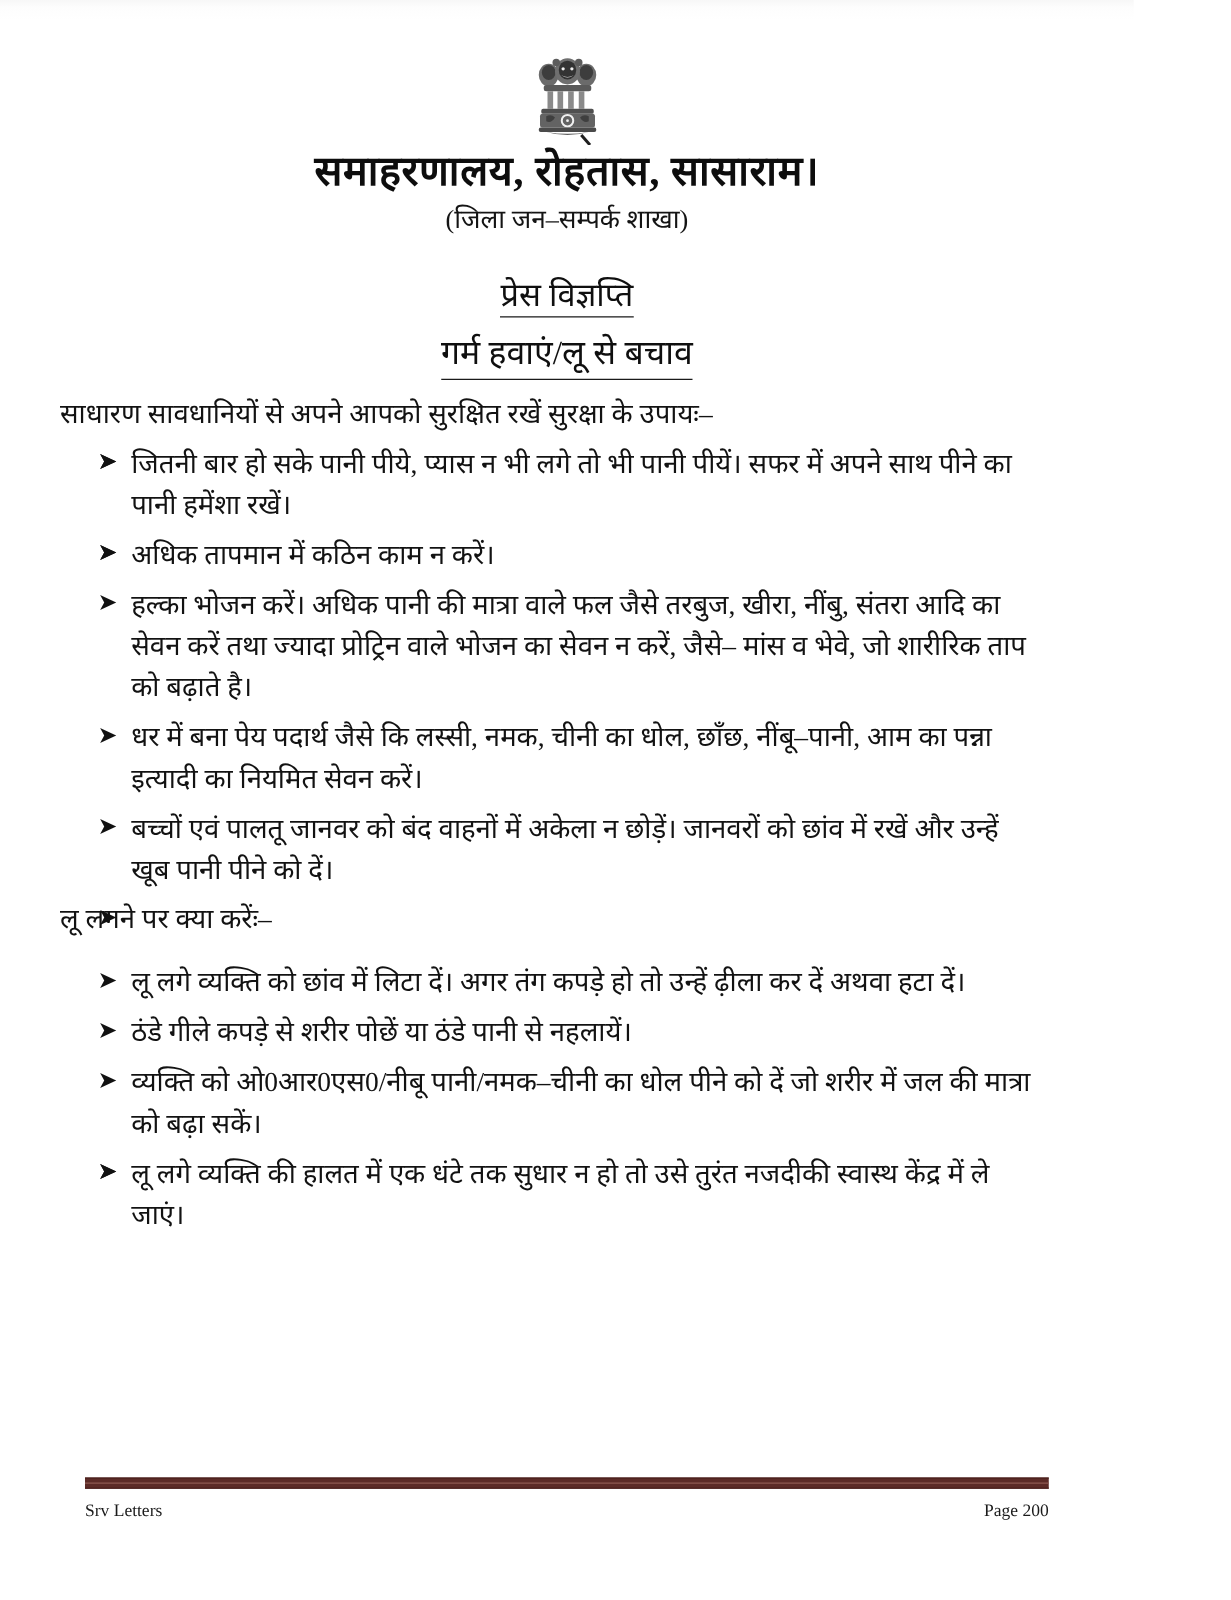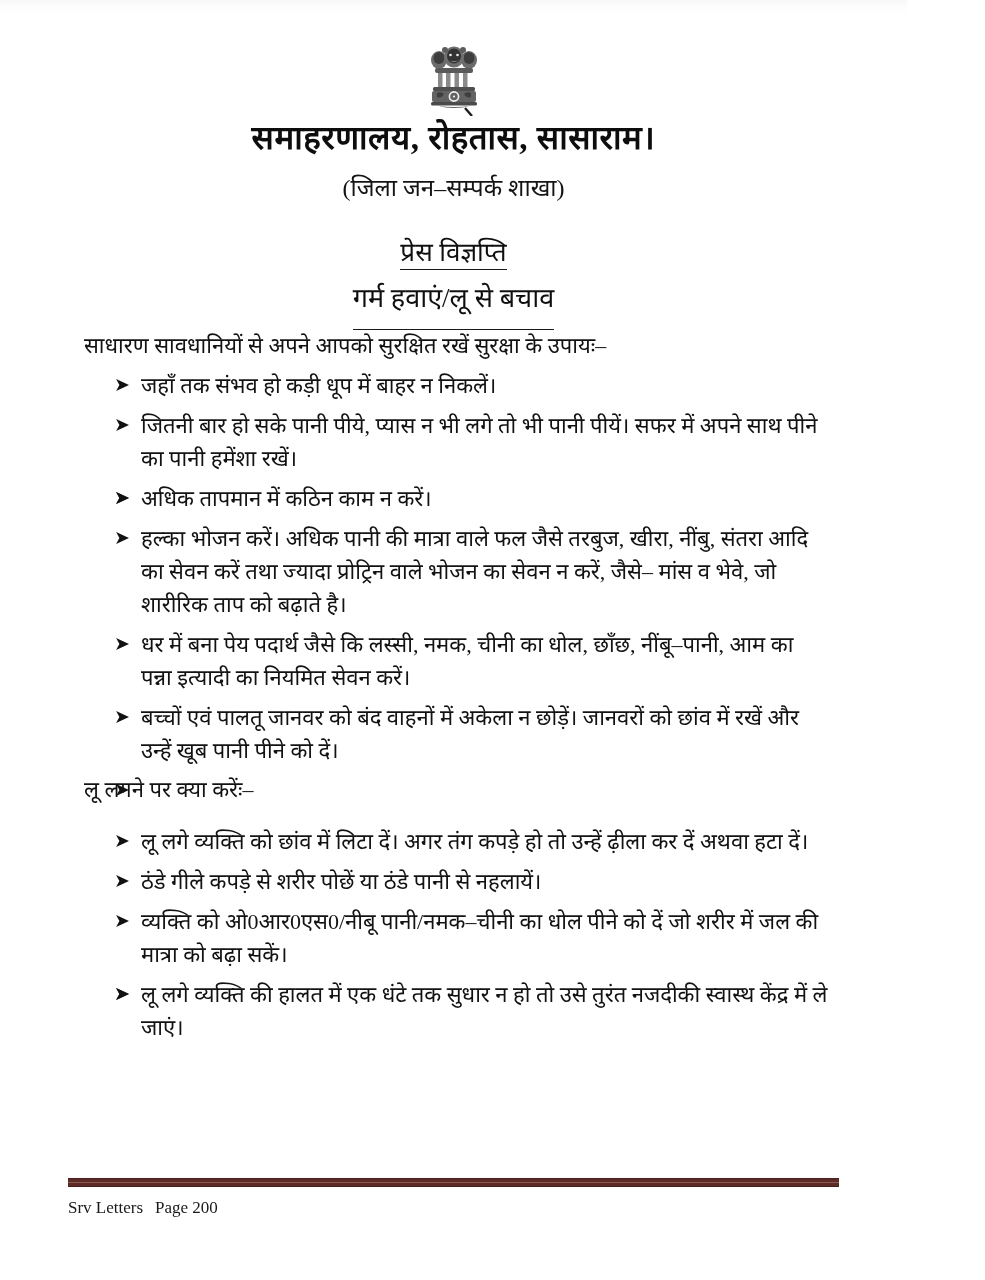--- a/index.html
+++ b/index.html
@@ -40,23 +40,23 @@
     text-align: center;
     font-size: 33px;
     font-weight: 700;
     letter-spacing: 0.5px;
     margin-top: 4px;
     line-height: 1.12;
     color: #0d0d0d;
   }
   .org-sub {
     text-align: center;
-    font-size: 24px;
+    font-size: 21px;
     font-weight: 400;
-    margin-top: 18px;
+    margin-top: 6px;
     line-height: 1.15;
     color: #141414;
   }
 
   
   .doc-title {
     text-align: center;
     font-size: 26px;
     margin-top: 34px;
     line-height: 1.2;
@@ -68,27 +68,27 @@
   }
   .doc-subtitle {
     text-align: center;
     font-size: 27px;
     margin-top: 14px;
     line-height: 1.2;
     color: #0f0f0f;
   }
   .doc-subtitle .u {
     border-bottom: 1.6px solid #1a1a1a;
-    padding-bottom: 16px;
+    padding-bottom: 6px;
   }
 
   
   .body-area {
     margin-top: 16px;
-    padding: 0 78px 0 84px;
+    padding: 0 78px 0 48px;
   }
   .lead {
     font-size: 22px;
     line-height: 1.45;
     margin: 0 0 6px 0;
     color: #121212;
   }
   .section-head {
     font-size: 22px;
     line-height: 1.45;
@@ -135,26 +135,25 @@
   .footer-rule::after {
     content: "";
     position: absolute;
     left: 0; right: 0;
     top: 2.5px;
     height: 1.6px;
     background: #8d5a52;
   }
   .footer-row {
     display: flex;
-    justify-content: flex-start;
+    justify-content: space-between;
     align-items: baseline;
     margin-top: 11px;
-    font-size: 17px;
+    font-size: 14px;
     color: #1a1a1a;
-    gap: 12px;
   }
 </style>
 </head>
 <body>
 
 <div class="page">
 
   <div class="emblem-wrap">
     <span class="emblem">
       <svg viewBox="0 0 58 72" width="58" height="72" aria-hidden="true">
@@ -207,21 +206,20 @@
     <span class="u">गर्म हवाएं/लू से बचाव</span>
   </div>
 
   <div class="body-area">
 
     <p class="lead">साधारण सावधानियों से अपने आपको सुरक्षित रखें सुरक्षा के उपायः–</p>
 
     <ul class="tips">
       <li>
         <span class="marker">➤</span>
-        <span>जहाँ तक संभव हो कड़ी धूप में बाहर न निकलें।</span>
       </li>
       <li>
         <span class="marker">➤</span>
         <span>जितनी बार हो सके पानी पीये, प्यास न भी लगे तो भी पानी पीयें। सफर में अपने साथ पीने का पानी हमेंशा रखें।</span>
       </li>
       <li>
         <span class="marker">➤</span>
       </li>
       <li>
         <span class="marker">➤</span>

